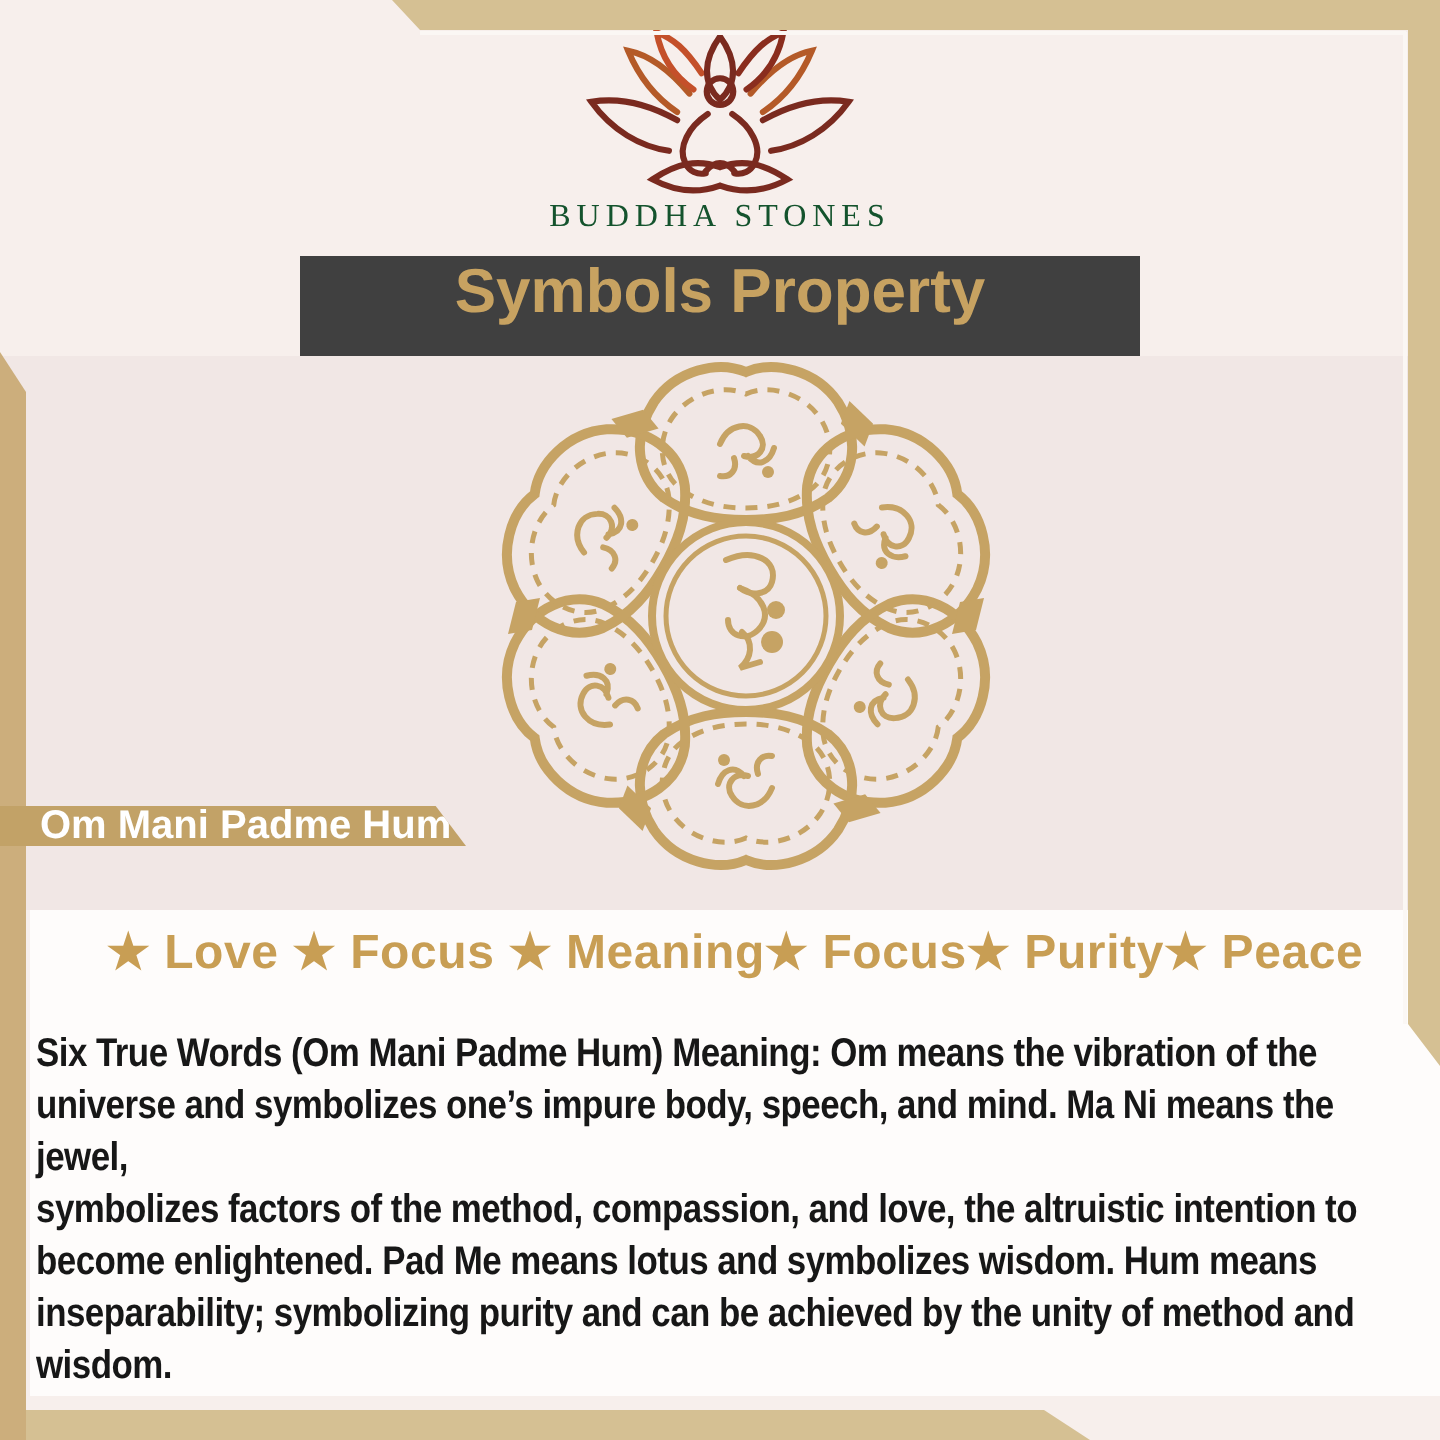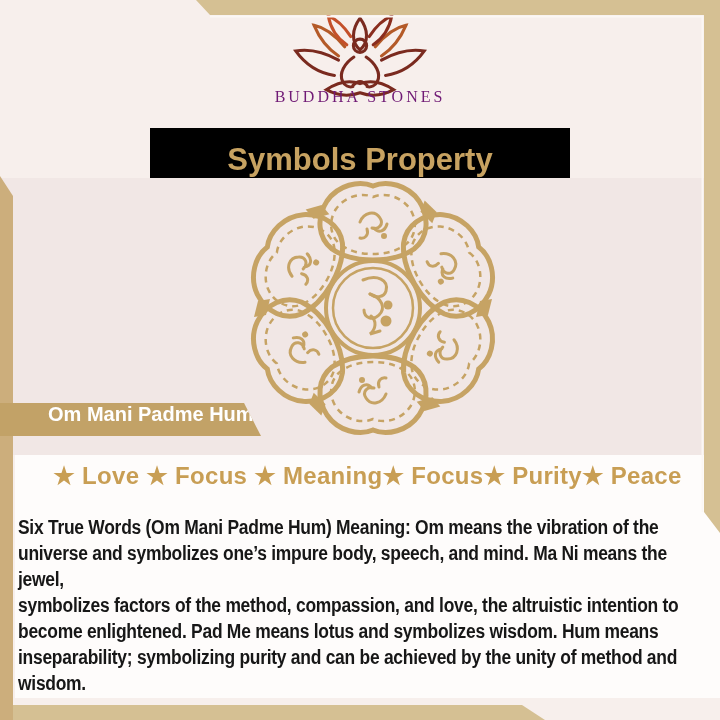--- a/index.html
+++ b/index.html
@@ -7,49 +7,49 @@
     position:relative; width:720px; height:720px; overflow:hidden;
     background:#f7efec;
     font-family:"Liberation Sans", sans-serif;
   }
   .bg-mid{position:absolute;left:0;top:178px;width:720px;height:277px;background:#f1e7e5;}
   .frame-layer{position:absolute;left:0;top:0;width:720px;height:720px;pointer-events:none;}
 
   
   .logo{position:absolute;left:263px;top:14px;width:194px;height:84px;}
   .brand-name{
-    position:absolute;left:0;top:88px;width:720px;text-align:center;
+    position:absolute;left:0;top:100px;width:720px;text-align:center;
     font-family:"Liberation Serif", serif;font-size:16px;letter-spacing:3px;
-    color:#701a75;
+    color:#14532d;
   }
 
   
   .header-band{
     position:absolute;left:150px;top:128px;width:420px;height:50px;
-    background:#000000;display:flex;align-items:flex-end;justify-content:center;
+    background:#404040;display:flex;align-items:flex-start;justify-content:center;
   }
   .header-title{
     font-size:31px;font-weight:bold;color:#c7a261;letter-spacing:0px;
   }
 
   
   .mandala{position:absolute;left:238px;top:173px;width:270px;height:270px;}
   .mandala .outline{fill:none;stroke:#c6a364;stroke-width:5;}
   .mandala .ornament{fill:none;stroke:#c6a364;stroke-width:2.5;stroke-dasharray:6 5;}
   .mandala .glyph{fill:none;stroke:#c6a364;stroke-width:3;stroke-linecap:round;}
   .mandala .ring{fill:none;stroke:#c6a364;}
   .mandala .dot{fill:#c6a364;}
   .mandala .diamond{fill:#c6a364;}
 
   
   .badge{
-    position:absolute;left:0;top:403px;width:233px;height:33px;
+    position:absolute;left:0;top:403px;width:233px;height:20px;
     background:#c2a267;
     clip-path:polygon(0 0,93.5% 0,100% 100%,0 100%);
-    display:flex;padding-left:28px;
+    display:flex;align-items:center;
   }
   .badge-label{
     color:#ffffff;font-size:20px;font-weight:bold;padding-left:20px;white-space:nowrap;
   }
 
   
   .content-box{
     position:absolute;left:15px;top:455px;width:705px;height:243px;
     background:#fefcfb;
   }

